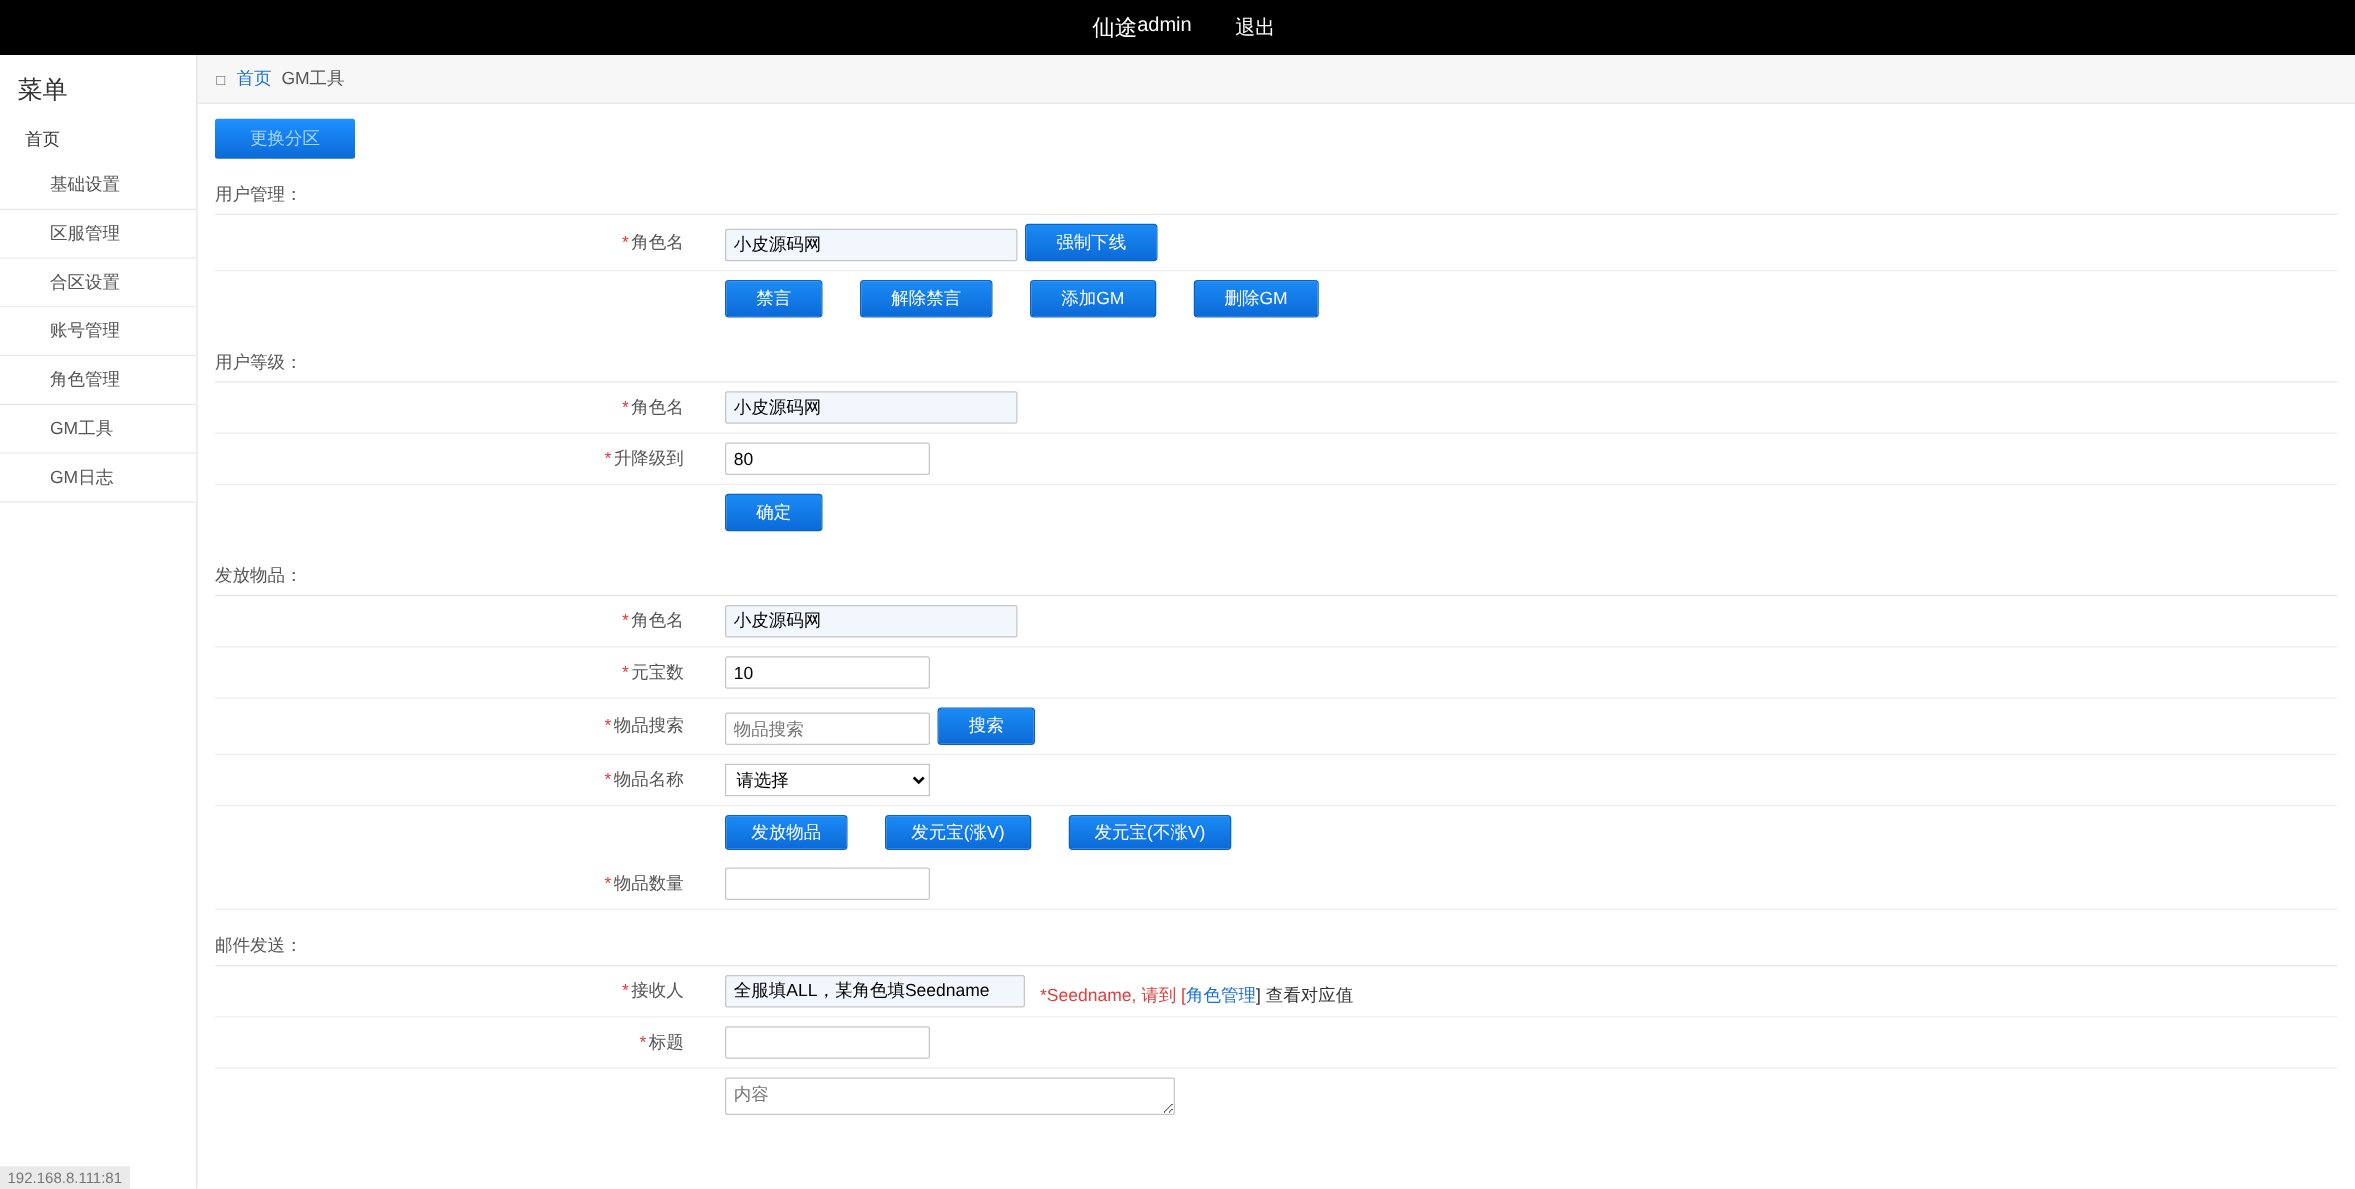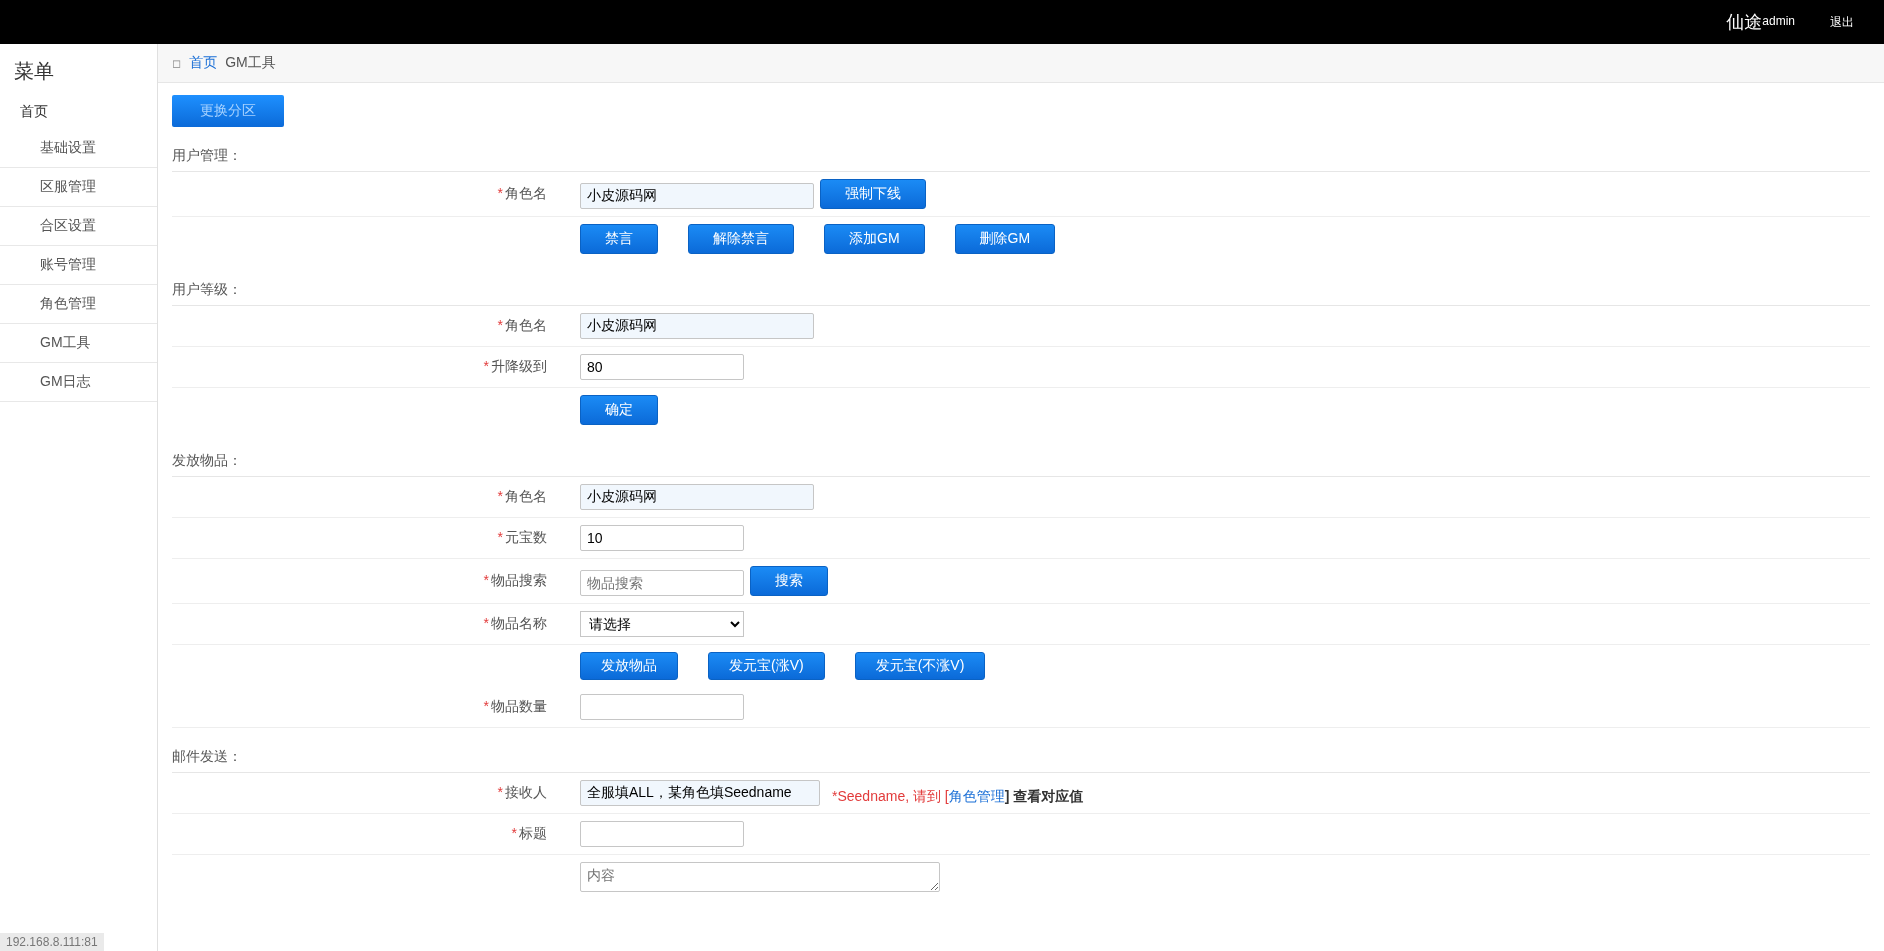--- a/index.html
+++ b/index.html
@@ -1,19 +1,19 @@
 <!DOCTYPE html>
 <html><head>
 <meta charset="utf-8">
 <style>
 * { margin: 0; padding: 0; box-sizing: border-box; }
 body { font-family: Arial, "Microsoft YaHei", sans-serif; font-size: 14px; color: #333; background: #fff; }
-.topbar { background: #000; color: #fff; height: 44px; display: flex; align-items: center; justify-content: flex-end; padding: 0 30px 0 40px; }
+.topbar { background: #000; color: #fff; height: 44px; display: flex; align-items: center; justify-content: center; padding: 0 30px 0 40px; }
 .topbar-title { font-size: 18px; }
-.topbar-right { display: flex; gap: 35px; font-size: 12px; }
+.topbar-right { display: flex; gap: 35px; font-size: 16px; }
 .topbar-link { color: #fff; cursor: pointer; }
 .layout { display: flex; }
 .sidebar { width: 158px; min-height: calc(100vh - 44px); border-right: 1px solid #e0e0e0; position: relative;}
 .sidebar-title { font-size: 20px; padding: 14px 14px 10px 14px; color: #333; font-weight: normal; }
 .sidebar-home { padding: 8px 20px; color: #333; cursor: pointer; font-size: 14px; }
 .sidebar-item { padding: 10px 0 10px 40px; border-bottom: 1px solid #e8e8e8; cursor: pointer; font-size: 14px; color: #555; background:#fff; }
 .sidebar-item:first-of-type { border-top: 1px solid #e8e8e8; }
 .main { flex: 1; }
 .breadcrumb { border-bottom: 1px solid #e6e6e6; padding: 10px 14px; display: flex; align-items: center; gap: 8px; font-size: 14px; color: #555; background:#f7f7f7;}
 .bc-icon { font-size: 11px; color: #888; }
@@ -31,21 +31,21 @@
 .input-white { background: #fff; width: 164px; }
 .input-search { background: #fff; width: 164px; }
 .input-recipient { width: 240px; background:#f1f7fd; }
 .btn { background: linear-gradient(#1b8bf5,#0b6ad8); color: #fff; border: 1px solid #0a62c4; padding: 5px 24px; font-size: 14px; cursor: pointer; border-radius: 3px; white-space: nowrap; }
 .btn-sm { padding: 4px 20px; }
 .btn-group { display: flex; gap: 30px; }
 .select { border: 1px solid #c6c6c6; background: #fff; padding: 3px 4px; font-size: 14px; width: 164px; height: 26px; }
 .hint { font-size: 14px; margin-left: 6px; }
 .hint-red { color: #e23b3b; }
 .hint-link { color: #1b6fd6; }
-.hint-dark { color: #333; font-weight: bold; }
+.hint-dark { color: #333; }
 .textarea { border: 1px solid #c6c6c6; background: #fff; padding: 4px 6px; font-size: 14px; width: 360px; height: 30px; resize: vertical; border-radius:2px; }
 .status-bar { position: fixed; bottom: 0; left: 0; font-size: 12px; color: #777; background: #eaeaea; padding: 2px 6px; }
 </style>
 </head>
 <body>
 
 <div class="topbar">
   <div class="topbar-title">仙途</div>
   <div class="topbar-right">
     <span class="topbar-link">admin</span>

